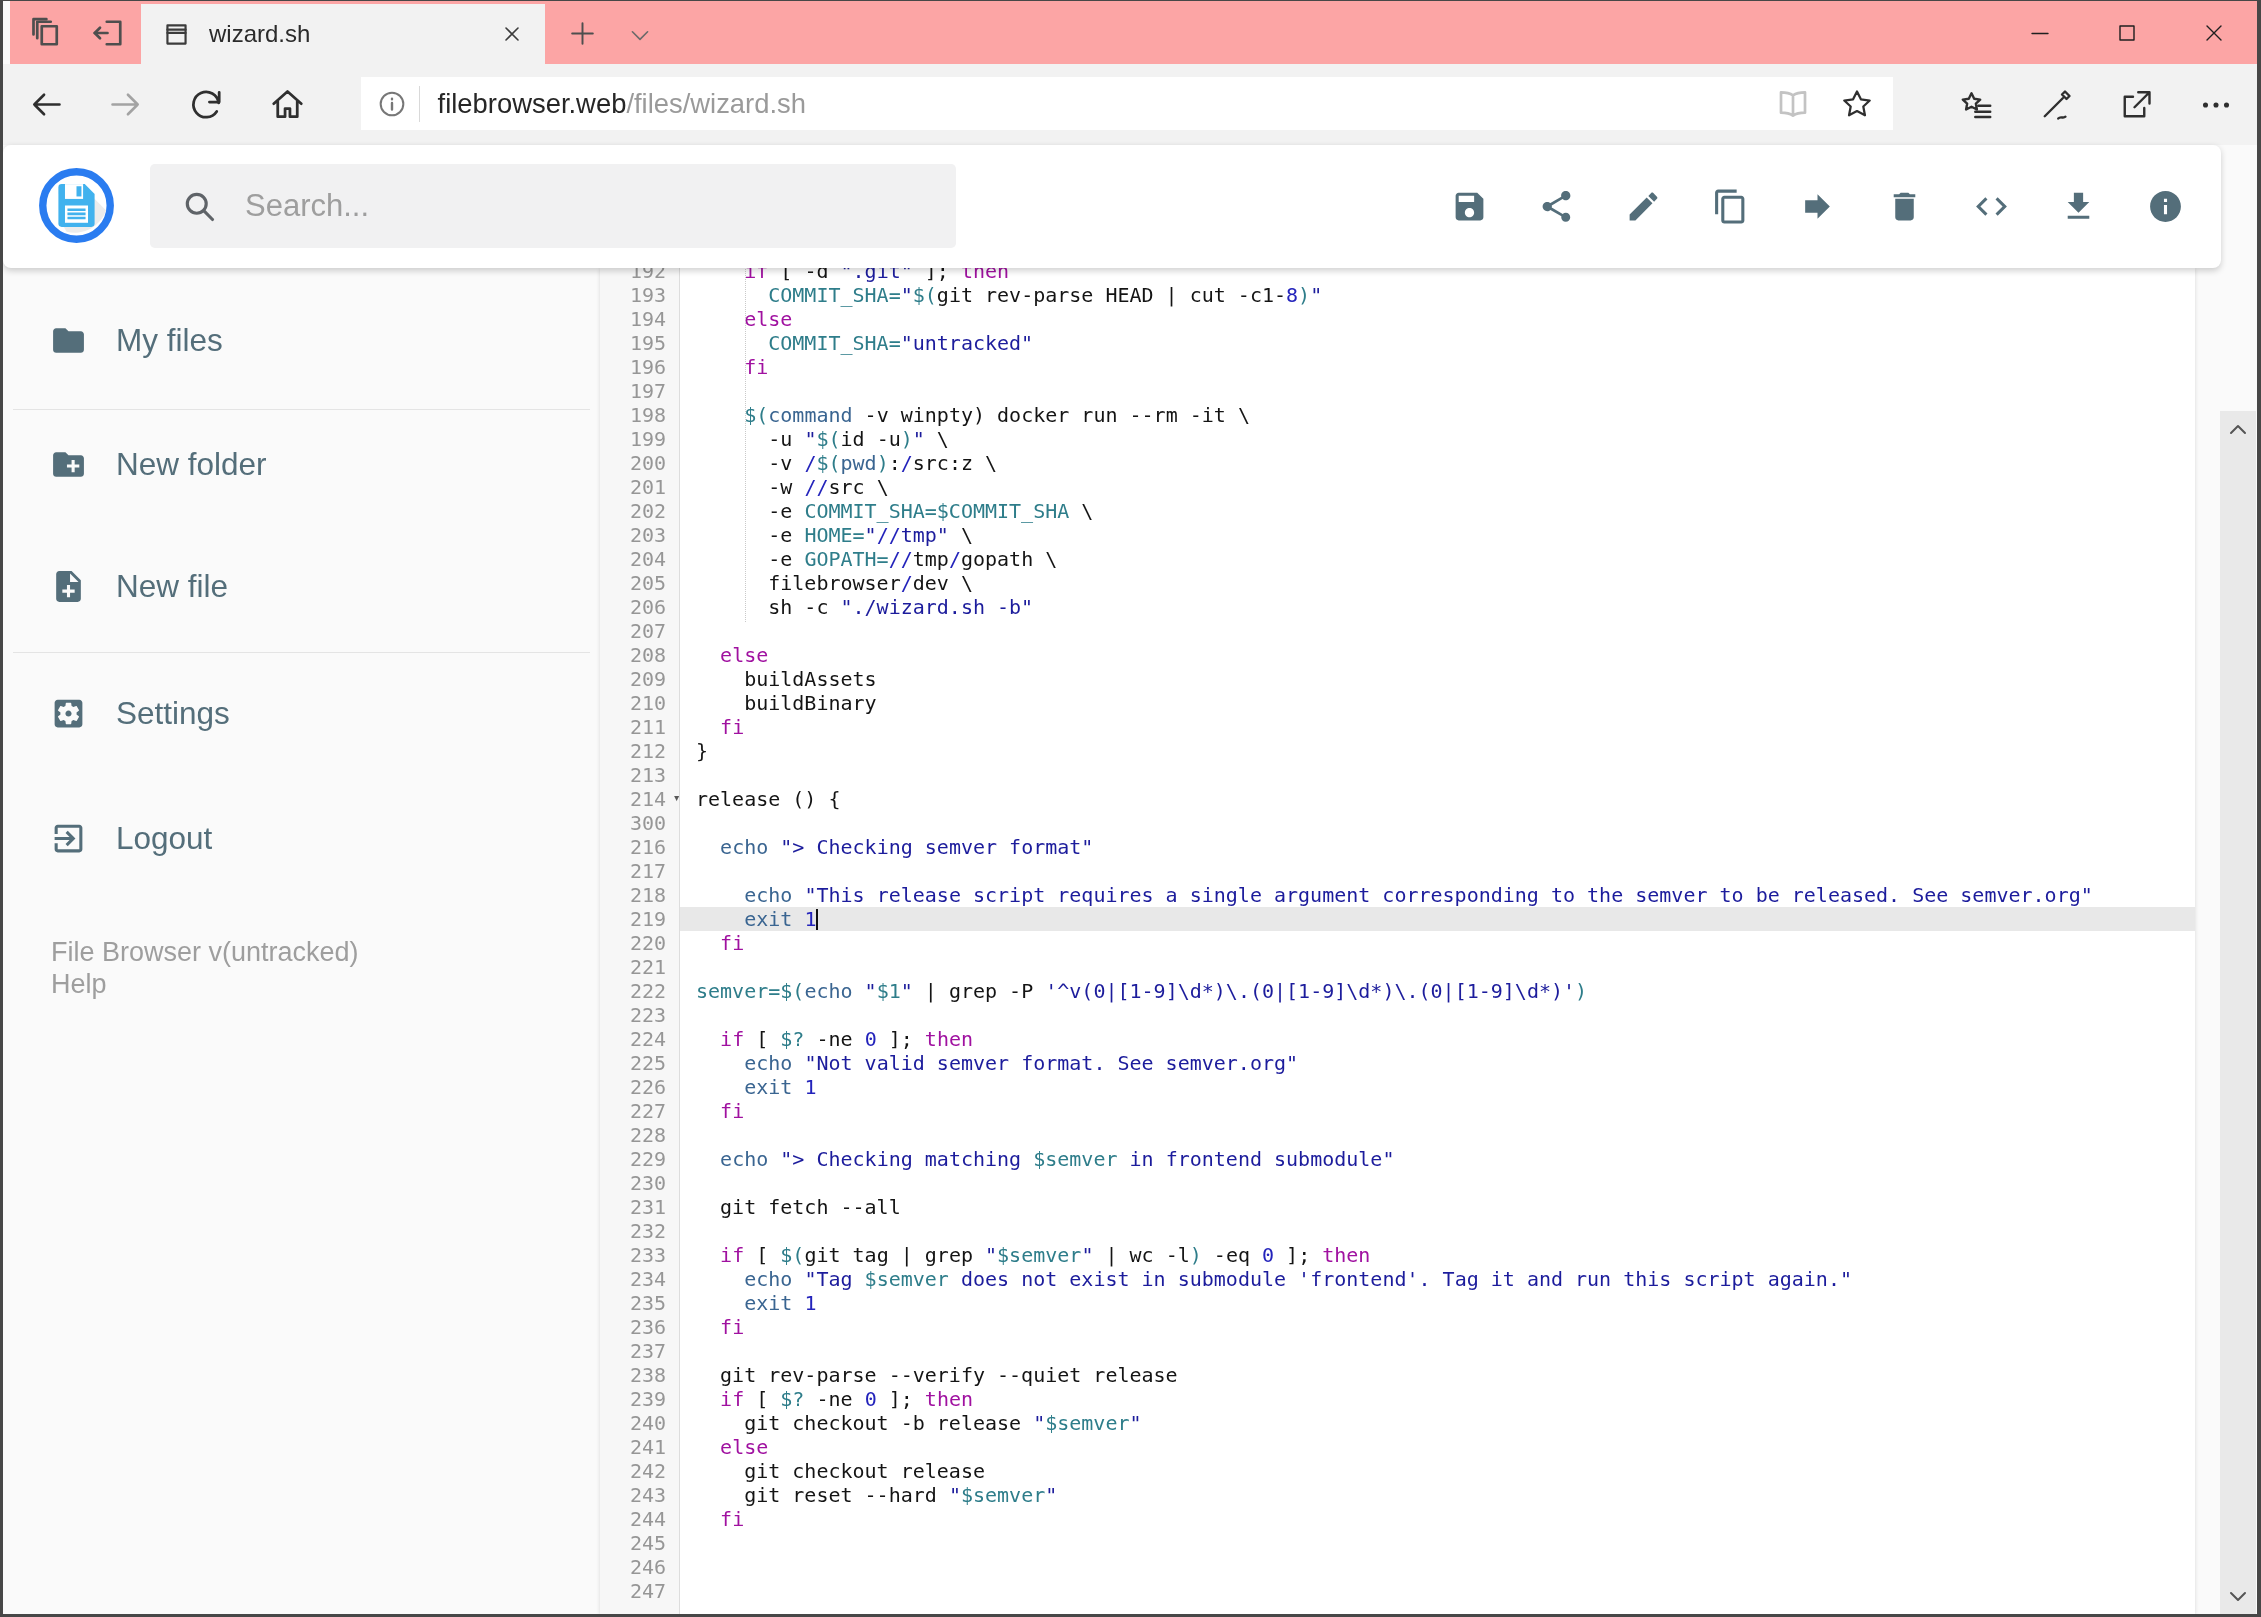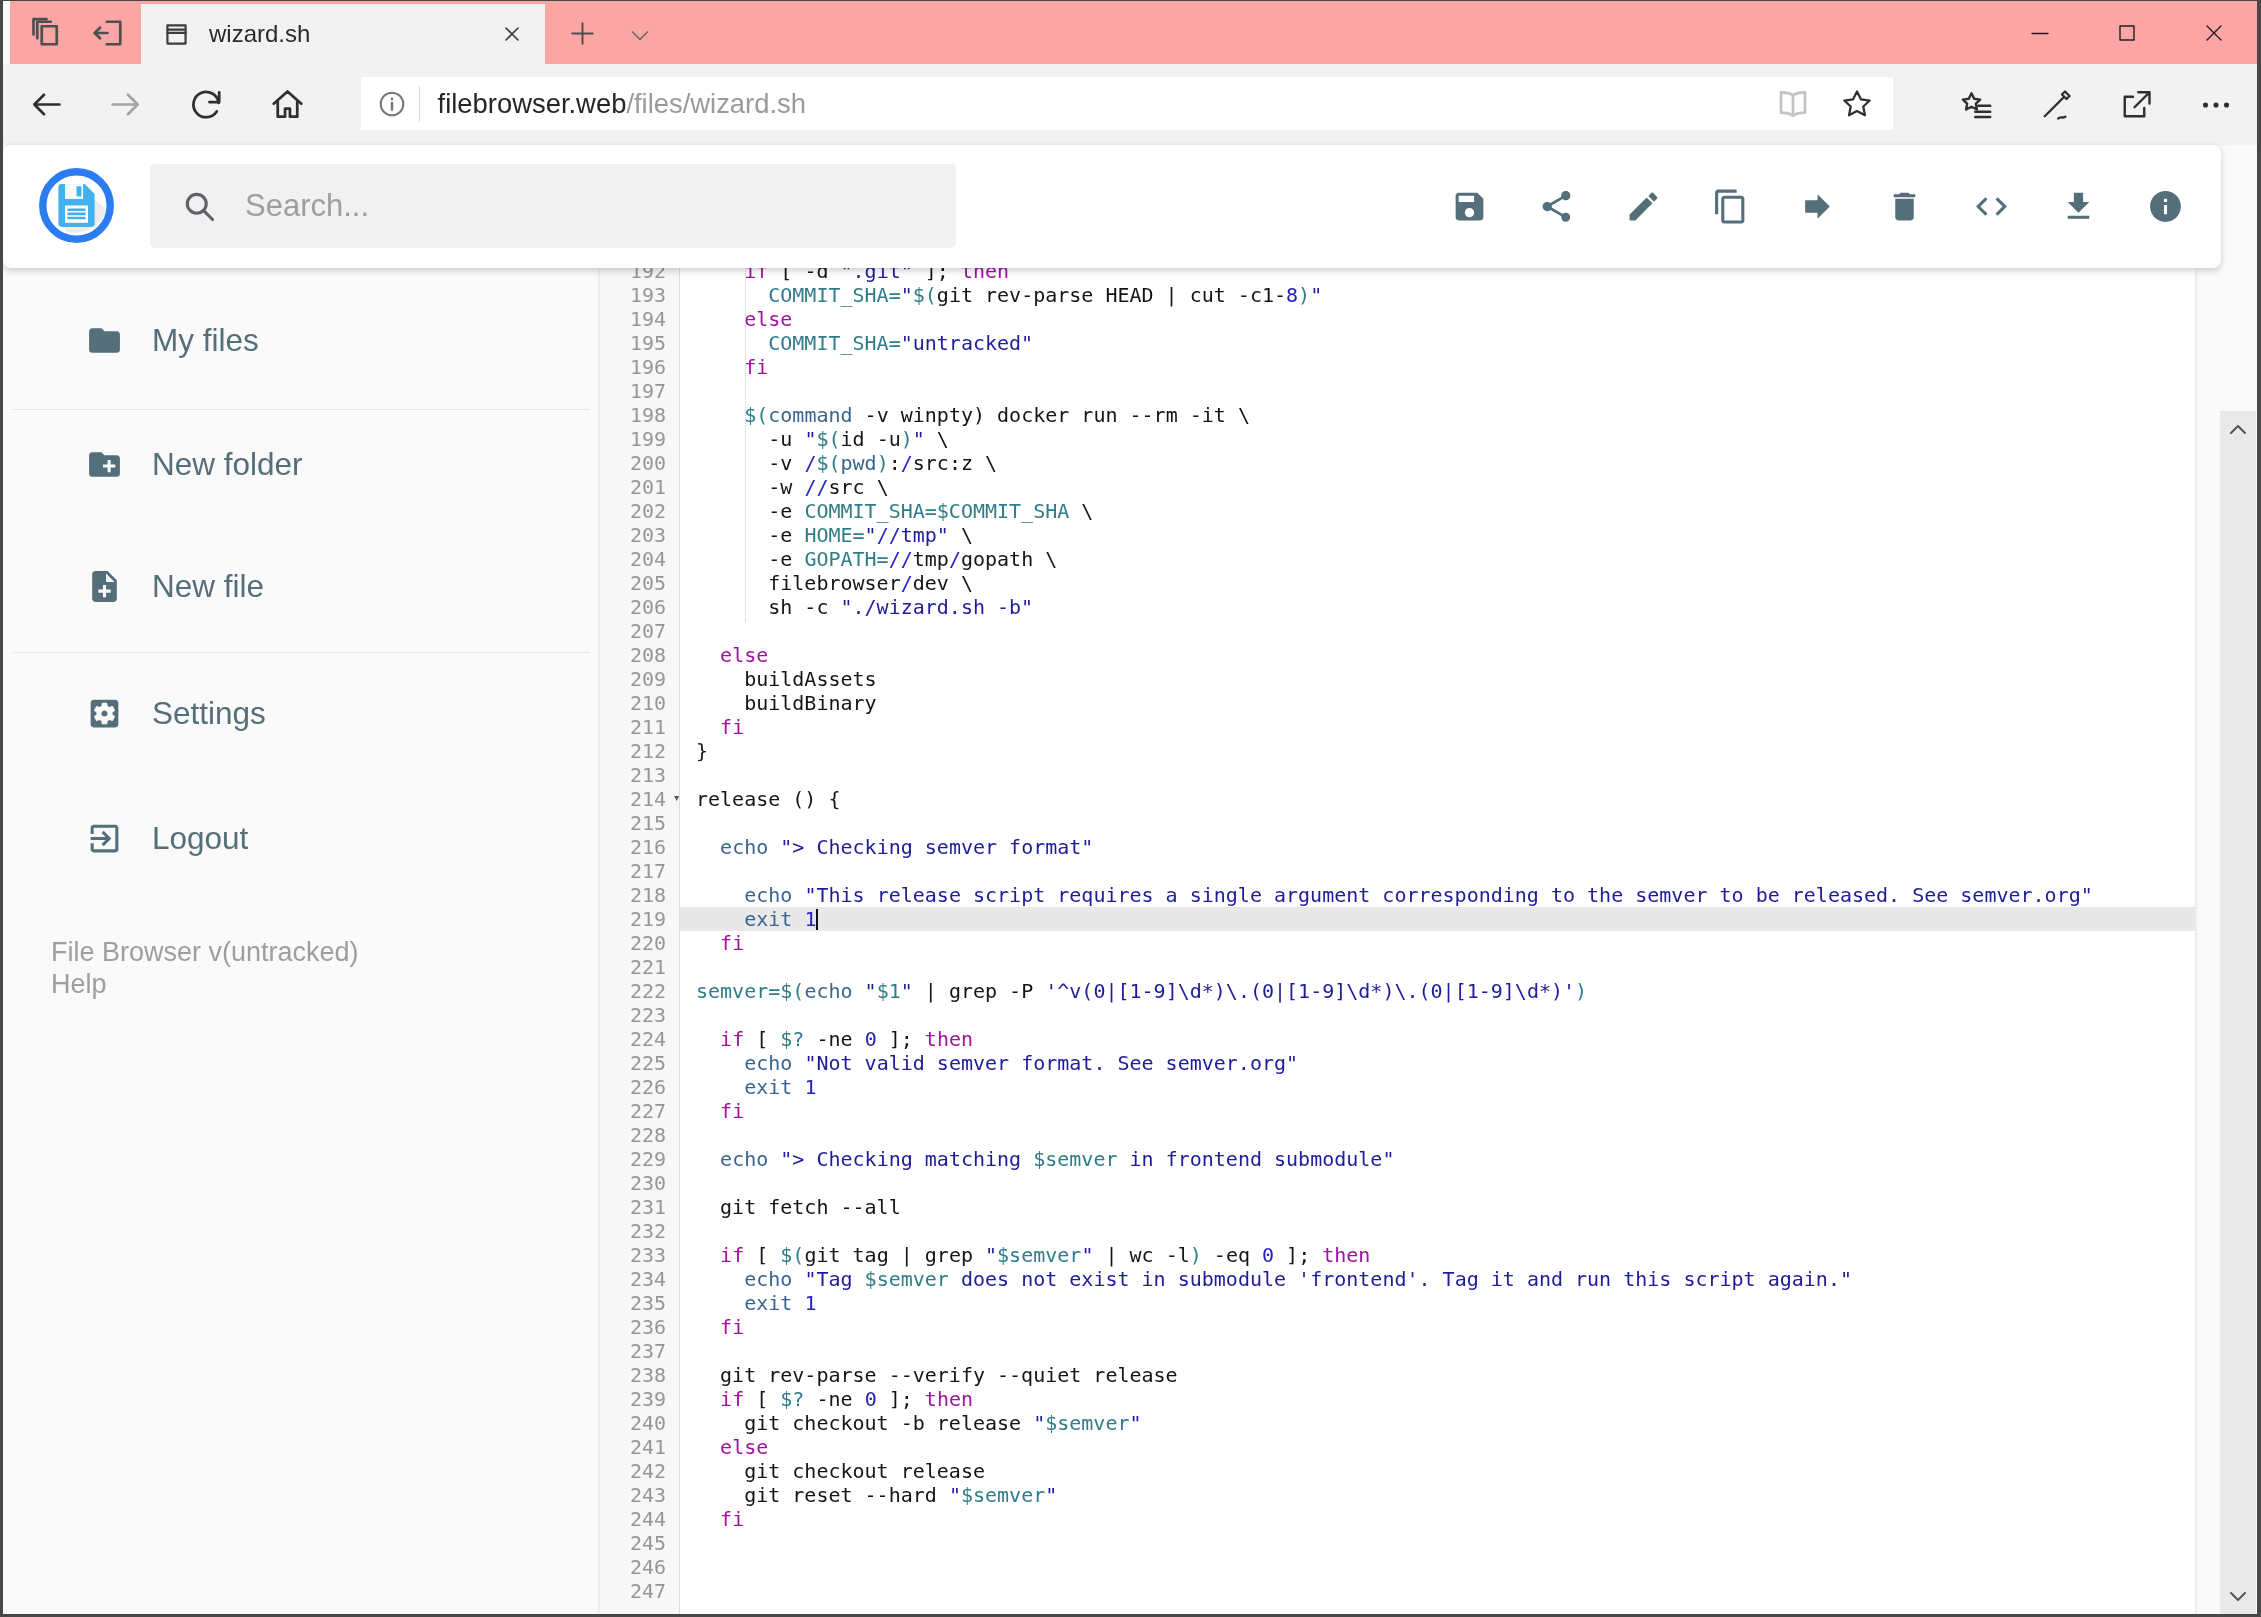--- a/index.html
+++ b/index.html
@@ -49,21 +49,21 @@
   .search input{flex:1;background:transparent;border:none;outline:none;font-family:"Liberation Sans",sans-serif;
     font-size:31px;color:#555;}
   .search input::placeholder{color:#9e9e9e;}
   .toolbar{position:absolute;right:37px;top:0;height:100%;display:flex;align-items:center;gap:50px;}
   .tb{width:37px;height:37px;color:#546e7a;cursor:pointer;}
 
   
   .content{position:absolute;left:0;top:266px;right:0;bottom:0;background:#fafafa;}
   .sidebar{position:absolute;left:0;top:0;width:597px;bottom:0;}
   .side-item{display:flex;align-items:center;gap:29px;padding-left:47px;height:74px;color:#546e7a;
-    font-size:31.5px;cursor:pointer;margin-left:36px;}
+    font-size:31.5px;cursor:pointer;}
   .side-item svg{width:37px;height:37px;flex:0 0 auto;}
   .divider{height:0.8px;background:#e4e4e4;margin:0 9.7px;}
   .side-footer{padding-left:48px;color:#9e9e9e;font-size:27px;line-height:32px;}
   .side-footer .help{cursor:pointer;}
 
   
   .editor{position:absolute;left:597px;top:0;width:1595px;bottom:0;background:#fff;
     box-shadow:0 0.8px 4px rgba(0,0,0,.14);overflow:hidden;}
   .gutter{position:absolute;left:0;top:0;bottom:0;width:79px;background:#f7f7f7;border-right:0.8px solid #ddd;overflow:hidden;}
   .gutter-inner{margin-top:-8px;}
@@ -346,21 +346,21 @@
             <div class="gln">205</div>
             <div class="gln">206</div>
             <div class="gln">207</div>
             <div class="gln">208</div>
             <div class="gln">209</div>
             <div class="gln">210</div>
             <div class="gln">211</div>
             <div class="gln">212</div>
             <div class="gln">213</div>
             <div class="gln">214<span class="fold">▾</span></div>
-            <div class="gln">215</div>
+            <div class="gln">300</div>
             <div class="gln">216</div>
             <div class="gln">217</div>
             <div class="gln">218</div>
             <div class="gln">219</div>
             <div class="gln">220</div>
             <div class="gln">221</div>
             <div class="gln">222</div>
             <div class="gln">223</div>
             <div class="gln">224</div>
             <div class="gln">225</div>

